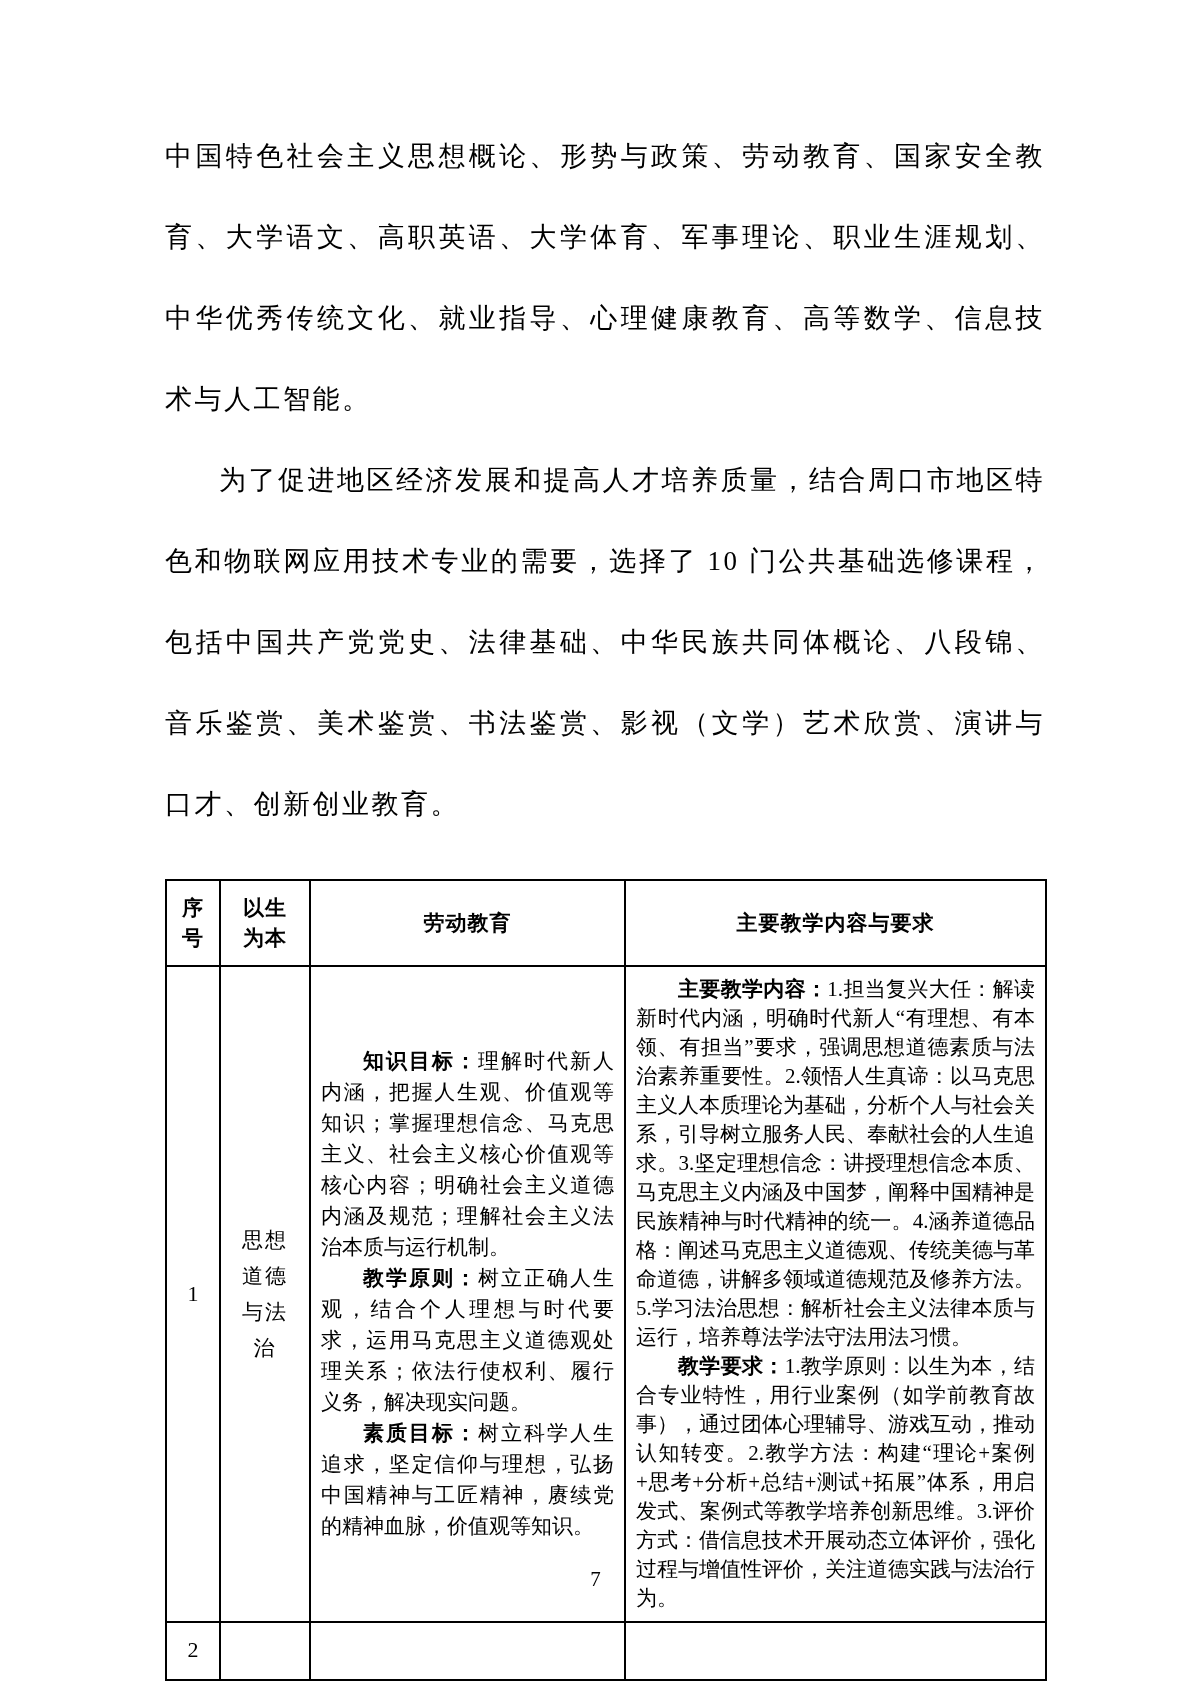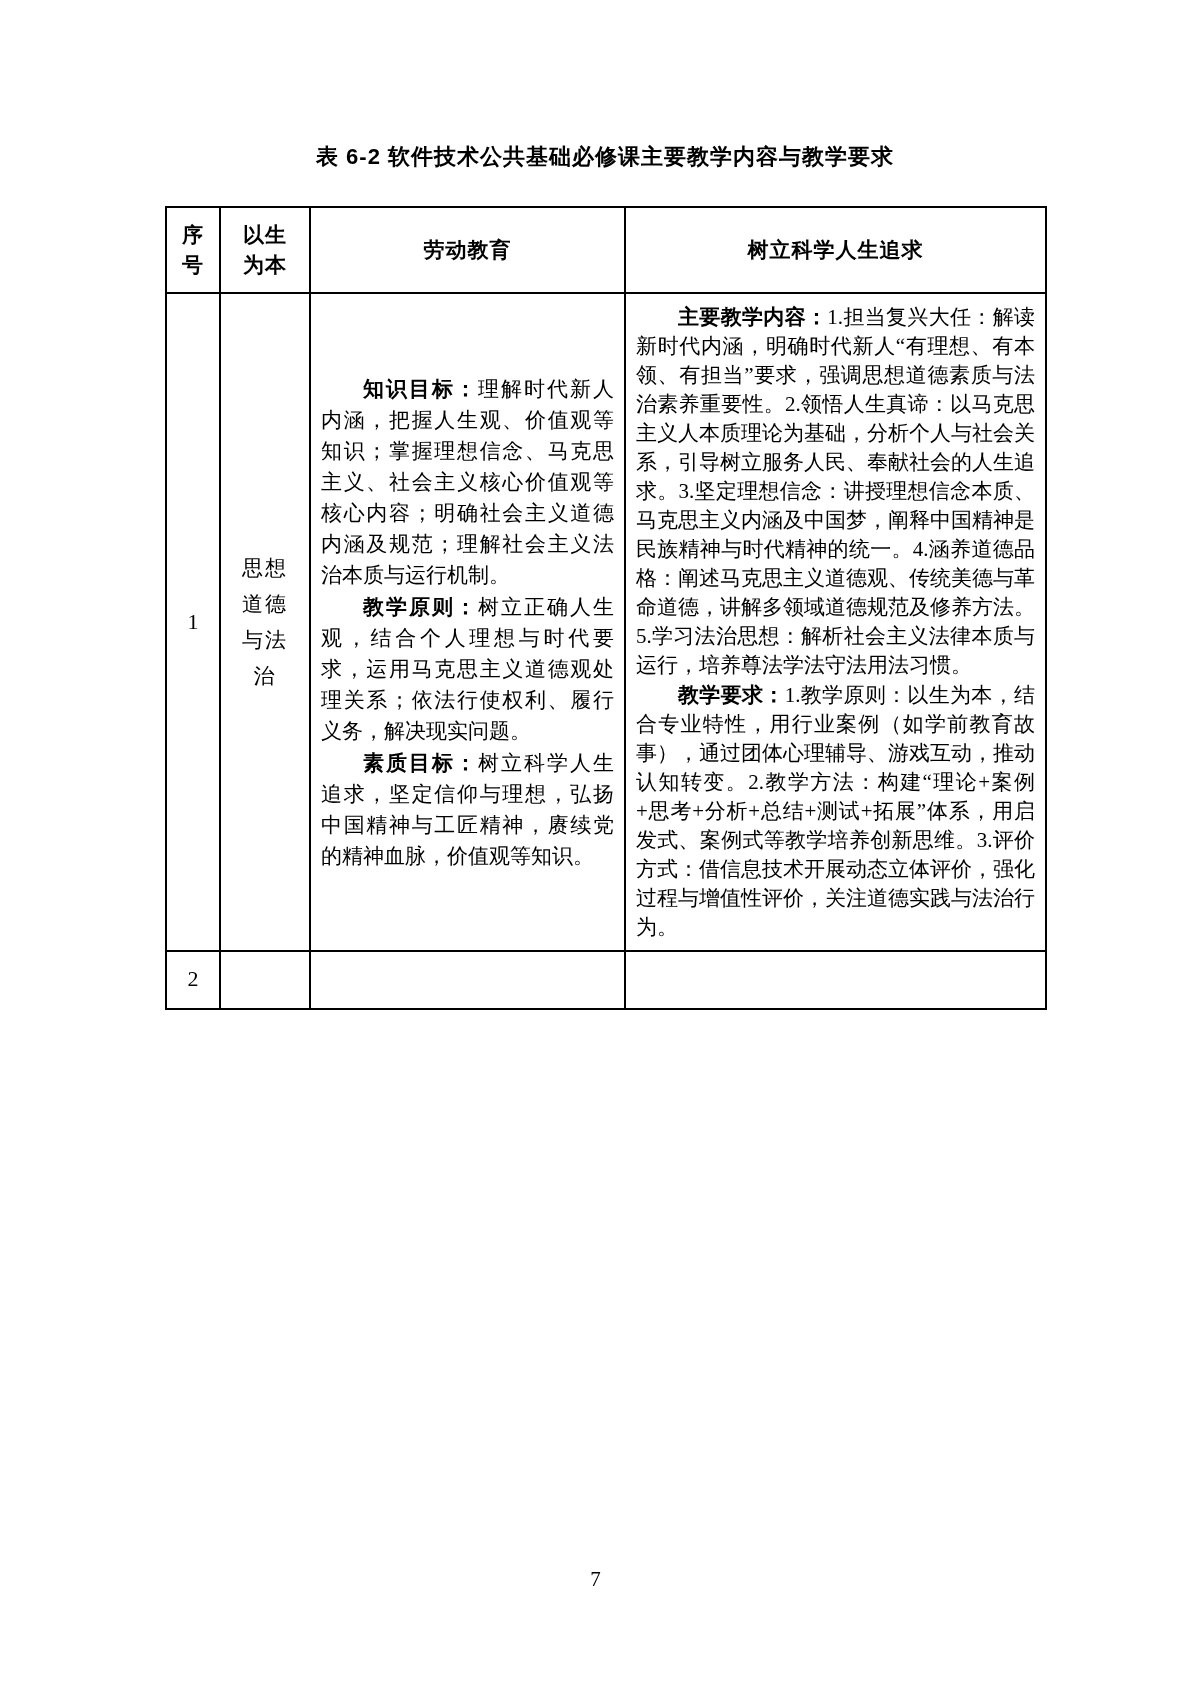--- a/index.html
+++ b/index.html
@@ -73,21 +73,21 @@
     line-height:31px;
     text-align:justify;
   }
   td.cell-cont {
     padding:8px 10px;
     line-height:29px;
     text-align:justify;
   }
   .cell-obj p, .cell-cont p { text-indent:2em; }
   .lbl {
-    font-family:Liberation Sans, sans-serif;
+    font-family:Liberation Serif, serif;
     font-weight:bold;
   }
   tr.row-1 { height:624px; }
   tr.row-2 { height:58px; }
   tr.row-2 td { vertical-align:top; }
   tr.row-2 td.cell-no, tr.row-2 td.cell-course { vertical-align:top; padding-top:14px; }
   tr.row-2 td.cell-course { line-height:31px; }
   
   .page-number {
     position:absolute;
@@ -95,36 +95,39 @@
     bottom:92px;
     text-align:center;
     font-size:21px;
   }
 </style>
 </head>
 <body>
 
 <div class="page">
 
+  <div class="bodytext">
+    <p>中国特色社会主义思想概论、形势与政策、劳动教育、国家安全教育、大学语文、高职英语、大学体育、军事理论、职业生涯规划、中华优秀传统文化、就业指导、心理健康教育、高等数学、信息技术与人工智能。</p>
+    <p class="indent">为了促进地区经济发展和提高人才培养质量，结合周口市地区特色和物联网应用技术专业的需要，选择了 10 门公共基础选修课程，包括中国共产党党史、法律基础、中华民族共同体概论、八段锦、音乐鉴赏、美术鉴赏、书法鉴赏、影视（文学）艺术欣赏、演讲与口才、创新创业教育。</p>
+  </div>
 
-  <div class="caption">表 6-2 软件技术公共基础必修课主要教学内容与教学要求</div>
 
   <table class="course-table">
     <colgroup>
       <col class="col-no">
       <col class="col-course">
       <col class="col-obj">
       <col class="col-cont">
     </colgroup>
     <thead>
       <tr>
         <th>序号</th>
         <th>以生为本</th>
         <th>劳动教育</th>
-        <th>树立科学人生追求</th>
+        <th>主要教学内容与要求</th>
       </tr>
     </thead>
     <tbody>
       <tr class="row-1">
         <td class="cell-no">1</td>
         <td class="cell-course">思想道德与法治</td>
         <td class="cell-obj">
           <p><span class="lbl">知识目标：</span><span>理解时代新人内涵，把握人生观、价值观等知识；掌握理想信念、马克思主义、社会主义核心价值观等核心内容；明确社会主义道德内涵及规范；理解社会主义法治本质与运行机制。</span></p>
           <p><span class="lbl">教学原则：</span><span>树立正确人生观，结合个人理想与时代要求，运用马克思主义道德观处理关系；依法行使权利、履行义务，解决现实问题。</span></p>
           <p><span class="lbl">素质目标：</span><span>树立科学人生追求，坚定信仰与理想，弘扬中国精神与工匠精神，赓续党的精神血脉，价值观等知识。</span></p>

